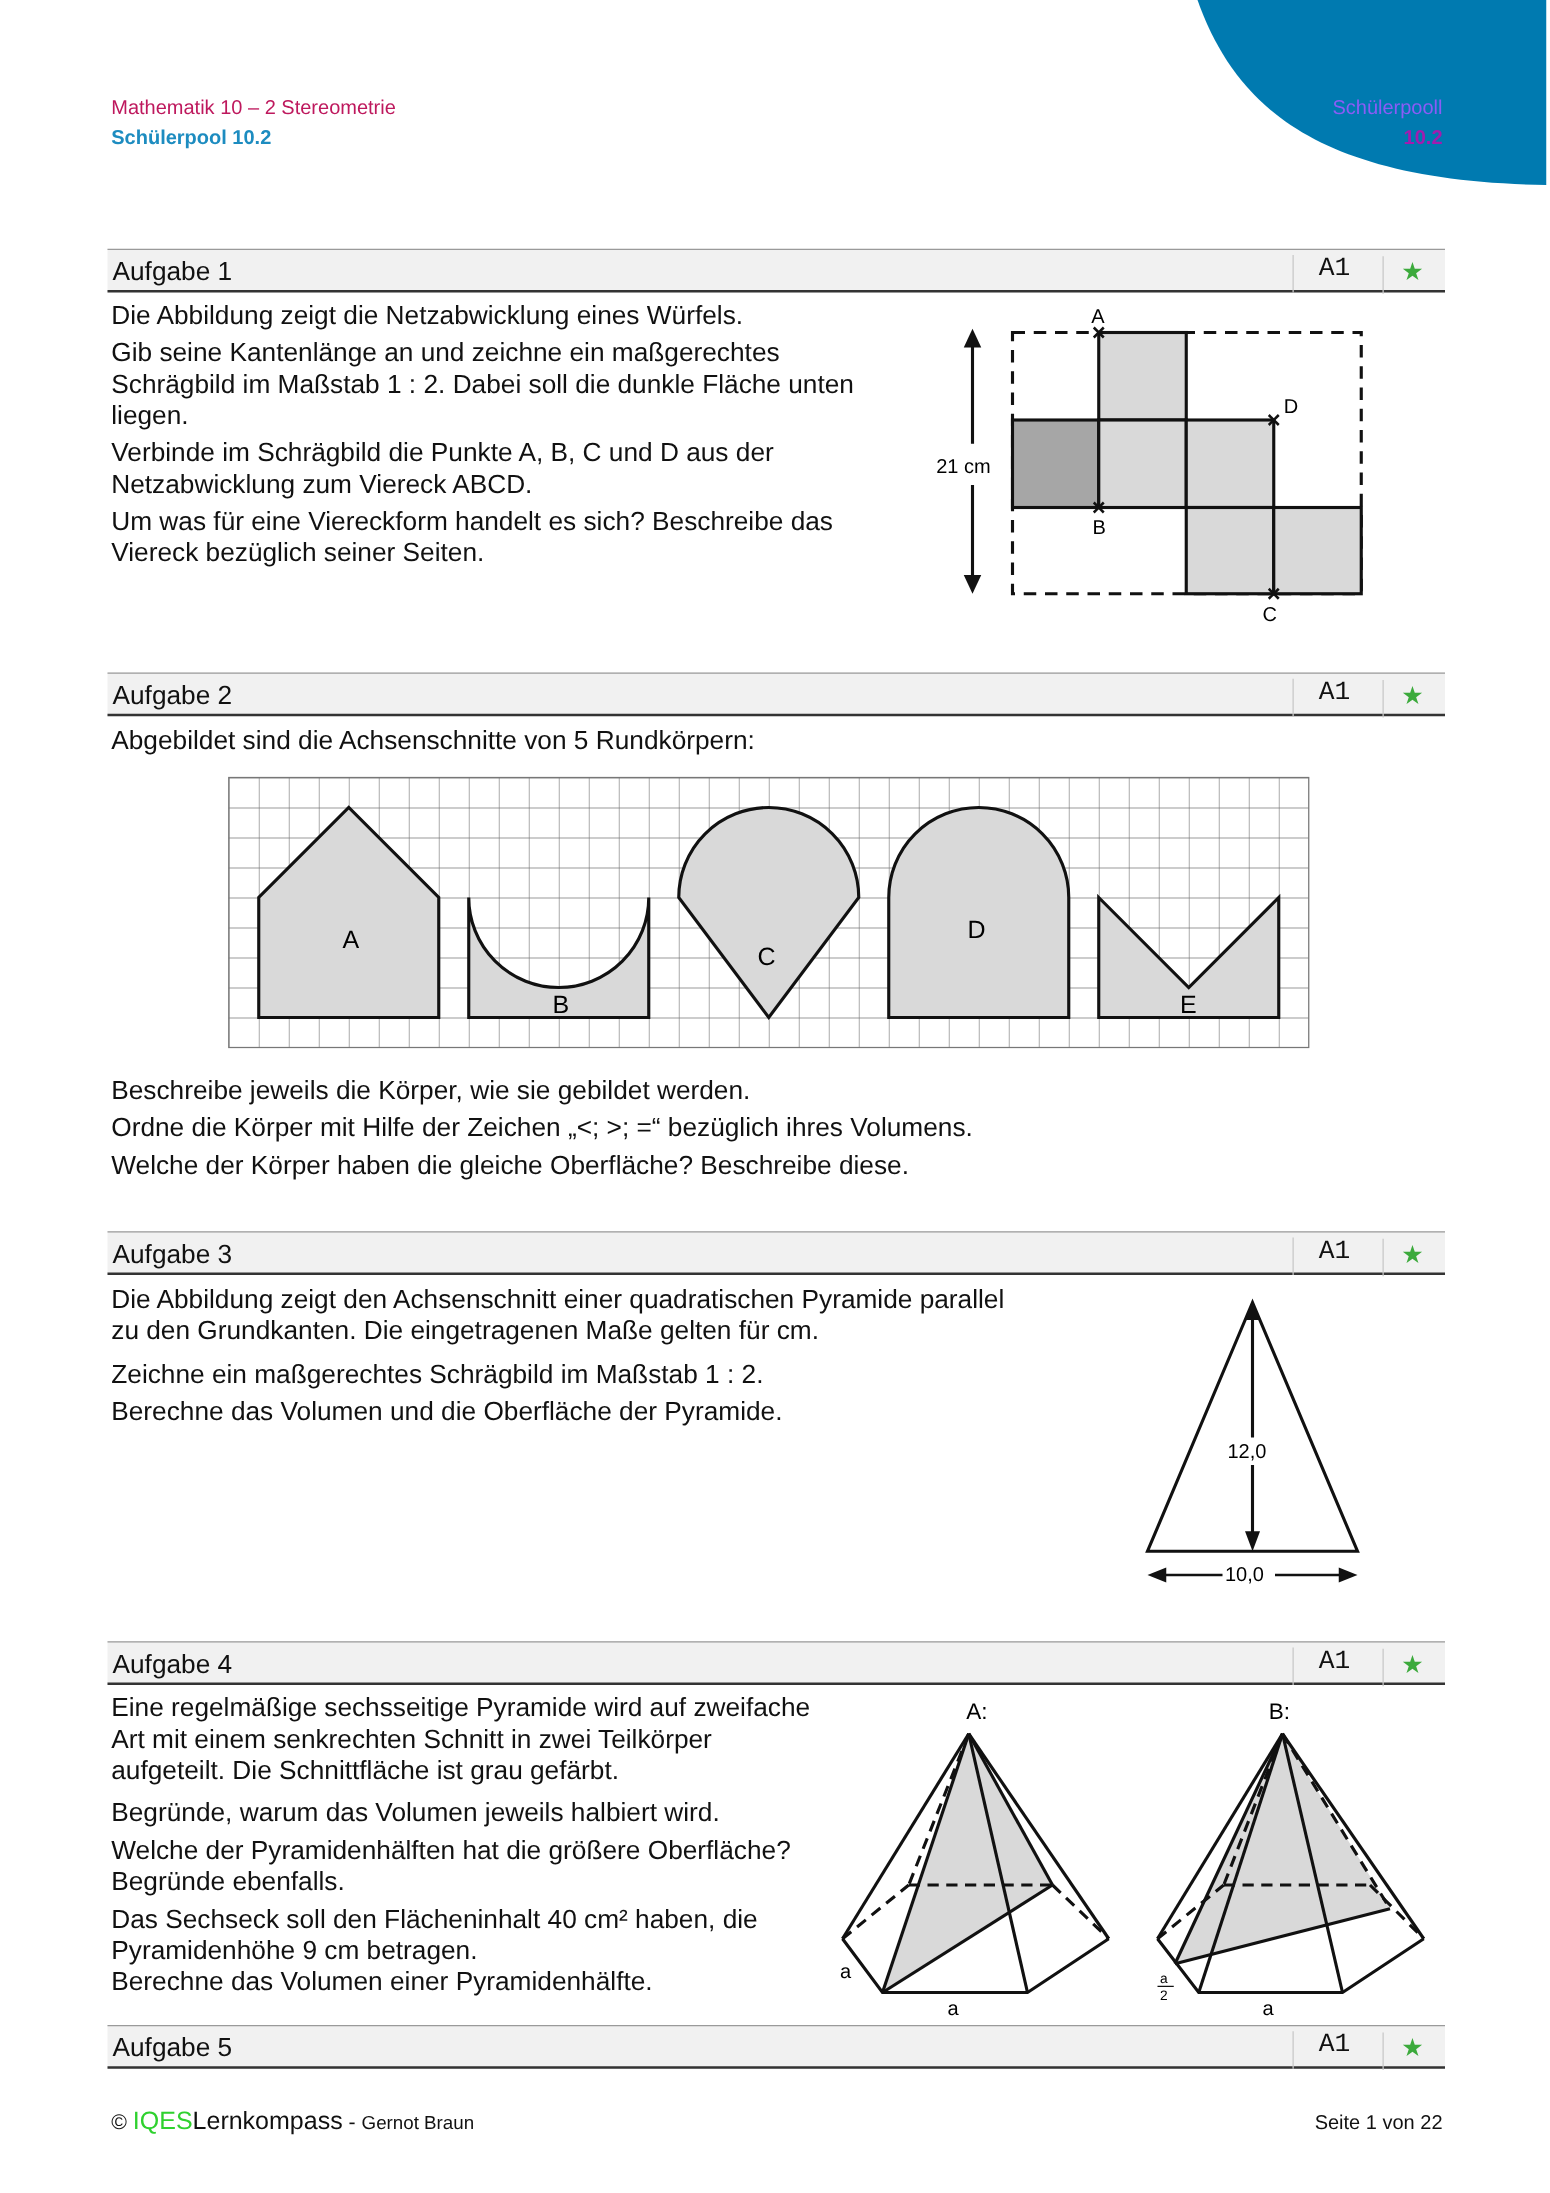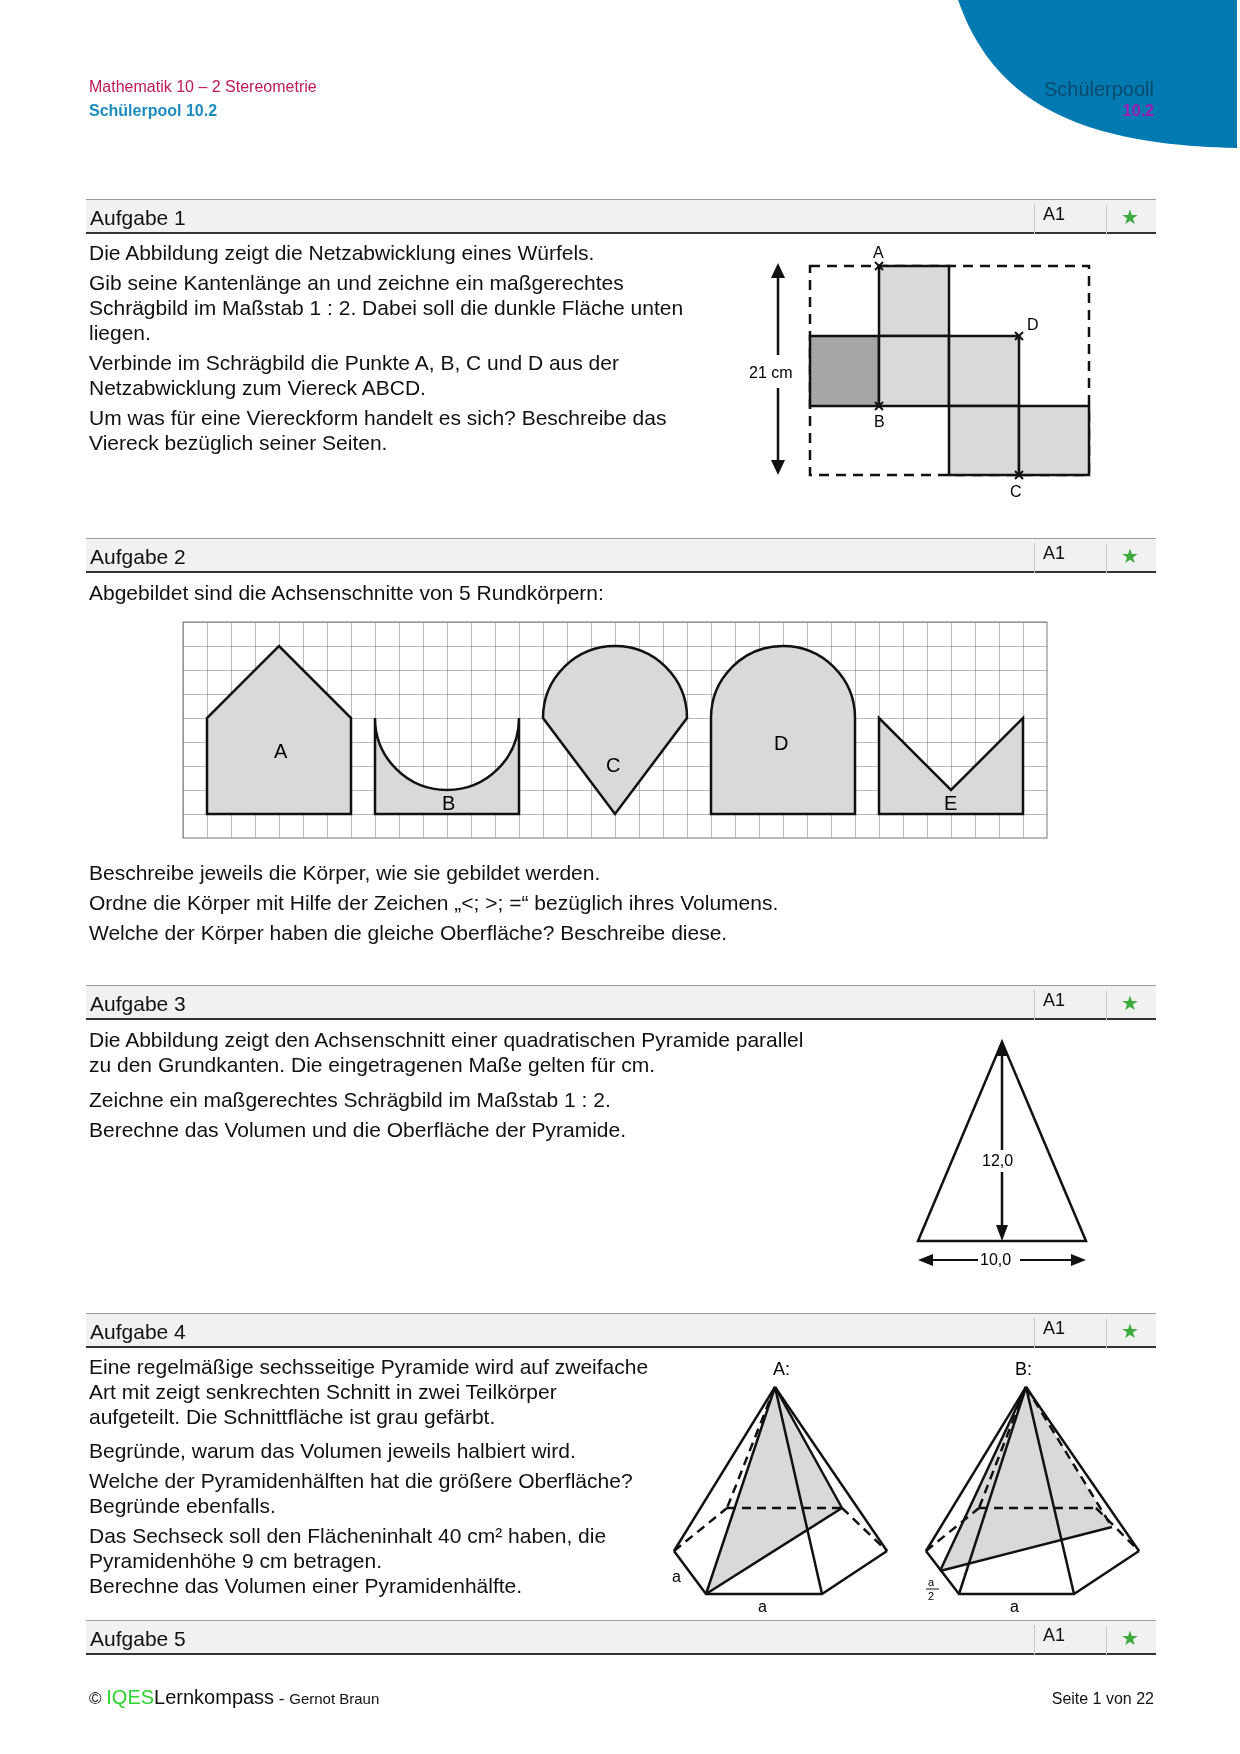--- a/index.html
+++ b/index.html
@@ -1,25 +1,25 @@
 <!DOCTYPE html>
 <html><head>
 <meta charset="utf-8">
 <style>
   html, body { margin:0; padding:0; }
   body { width:1240px; height:1754px; position:relative; background:#ffffff; font-family:"Liberation Sans", sans-serif; color:#111; overflow:hidden; }
   .abs { position:absolute; }
   .blue-corner { position:absolute; left:0; top:0; }
   .hdr-left-1 { left:89px; top:78px; font-size:16px; color:#be185d; }
   .hdr-left-2 { left:89px; top:102px; font-size:16px; font-weight:bold; color:#1d8cc0; }
-  .hdr-right-1 { right:86px; top:78px; font-size:20px; color:#0c4a6e; text-align:right; }
+  .hdr-right-1 { right:86px; top:78px; font-size:16px; color:#8b5cf6; text-align:right; }
   .hdr-right-2 { right:86px; top:102px; font-size:16px; font-weight:bold; color:#a21caf; text-align:right; }
   .task-bar { position:absolute; left:86px; width:1070px; height:35px; background:#f1f1f1; border-top:1px solid #9a9a9a; border-bottom:2px solid #333; box-sizing:border-box; }
   .task-bar .title { position:absolute; left:4px; top:6px; font-size:21px; }
-  .task-bar .level { position:absolute; left:948px; top:4px; font-size:18px; border-left:1px solid #c8c8c8; padding-left:8px; height:30px; }
+  .task-bar .level { position:absolute; left:948px; top:4px; font-size:21px; border-left:1px solid #c8c8c8; padding-left:20px; height:30px;font-family:Liberation Mono, monospace; }
   .task-bar .star { position:absolute; left:1020px; top:5px; font-size:20px; color:#3caa3c; border-left:1px solid #c8c8c8; padding-left:14px; height:30px; }
   .txt { position:absolute; left:89px; font-size:21px; line-height:25px; color:#111; }
   .txt p { margin:0 0 5px 0; }
   svg text { font-family:"Liberation Sans", sans-serif; }
   .footer-left { left:89px; top:1686px; font-size:17px; }
   .footer-left .iqes { color:#2fd12f; font-size:20px;margin-top:48px; }
   .footer-left .lern { font-size:20px; color:#111; }
   .footer-left .author { font-size:15px; }
   .footer-right { right:86px; top:1690px; font-size:16px; text-align:center; }
 </style>
@@ -142,21 +142,21 @@
   <polygon points="1086,1260 1071,1254 1071,1266" fill="#111"></polygon>
   <text x="980" y="1265" font-size="16">10,0</text>
 </svg>
 
 <div class="task-bar" style="top:1313px;">
   <span class="title">Aufgabe 4</span>
   <span class="level">A1</span>
   <span class="star">★</span>
 </div>
 <div class="txt" style="top:1354px; width:560px;">
-  <p style="margin-bottom:9px;">Eine regelmäßige sechsseitige Pyramide wird auf zweifache Art mit zeigt senkrechten Schnitt in zwei Teilkörper aufgeteilt. Die Schnittfläche ist grau gefärbt.</p>
+  <p style="margin-bottom:9px;">Eine regelmäßige sechsseitige Pyramide wird auf zweifache Art mit einem senkrechten Schnitt in zwei Teilkörper aufgeteilt. Die Schnittfläche ist grau gefärbt.</p>
   <p>Begründe, warum das Volumen jeweils halbiert wird.</p>
   <p>Welche der Pyramidenhälften hat die größere Oberfläche? Begründe ebenfalls.</p>
   <p style="margin-bottom:0;">Das Sechseck soll den Flächeninhalt 40 cm² haben, die Pyramidenhöhe 9 cm betragen.</p>
   <p>Berechne das Volumen einer Pyramidenhälfte.</p>
 </div>
 <svg class="abs" style="left:660px; top:1350px;" width="500" height="265" viewBox="660 1350 500 265">
 
   <g>
     <polygon points="775,1387 706,1594 842,1508" fill="#d9d9d9"></polygon>
     <g stroke="#111" stroke-width="2.5" fill="none">

